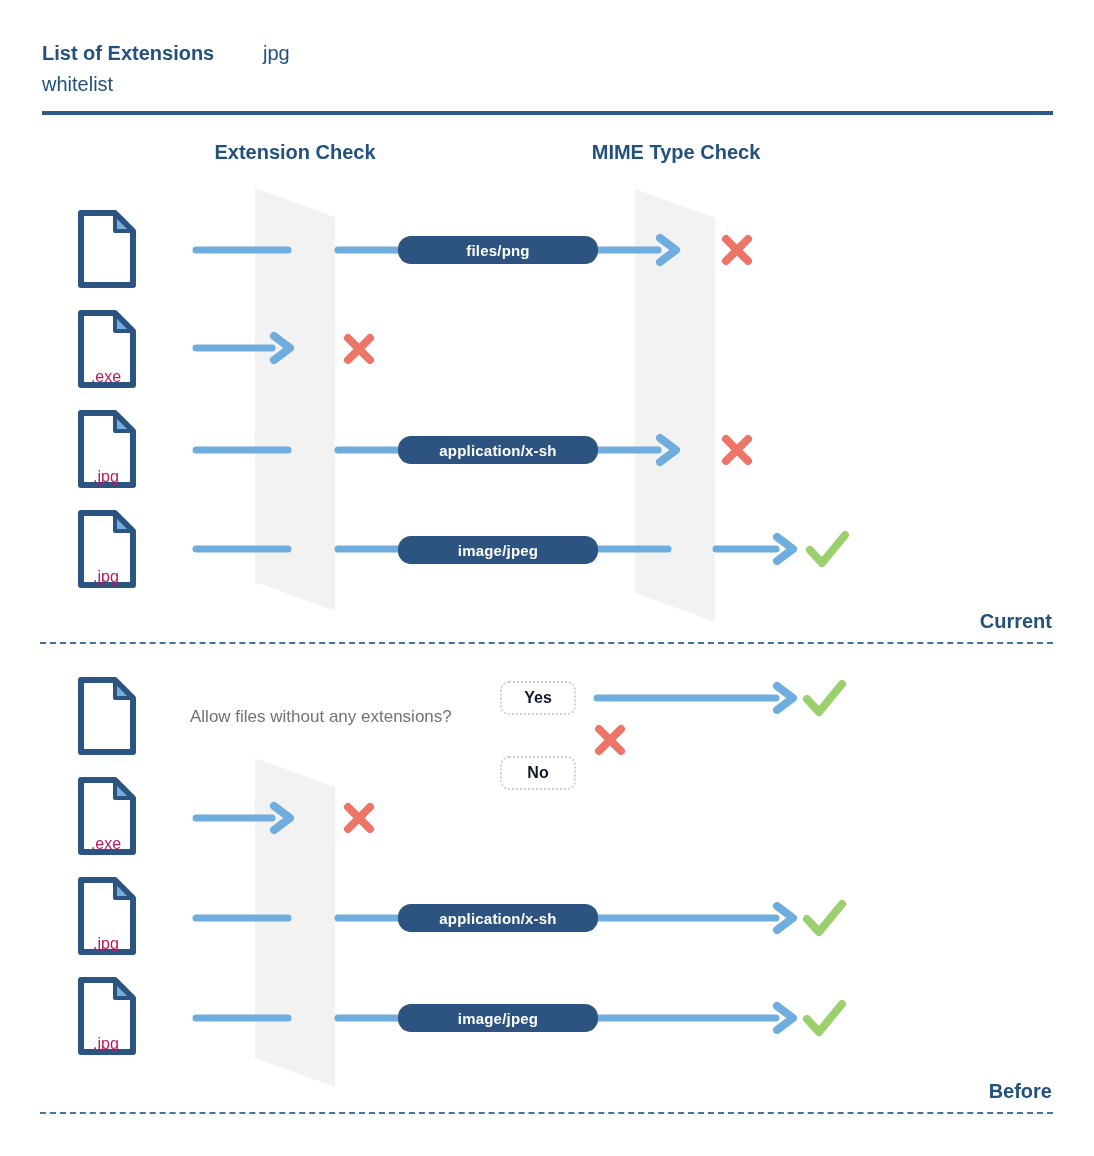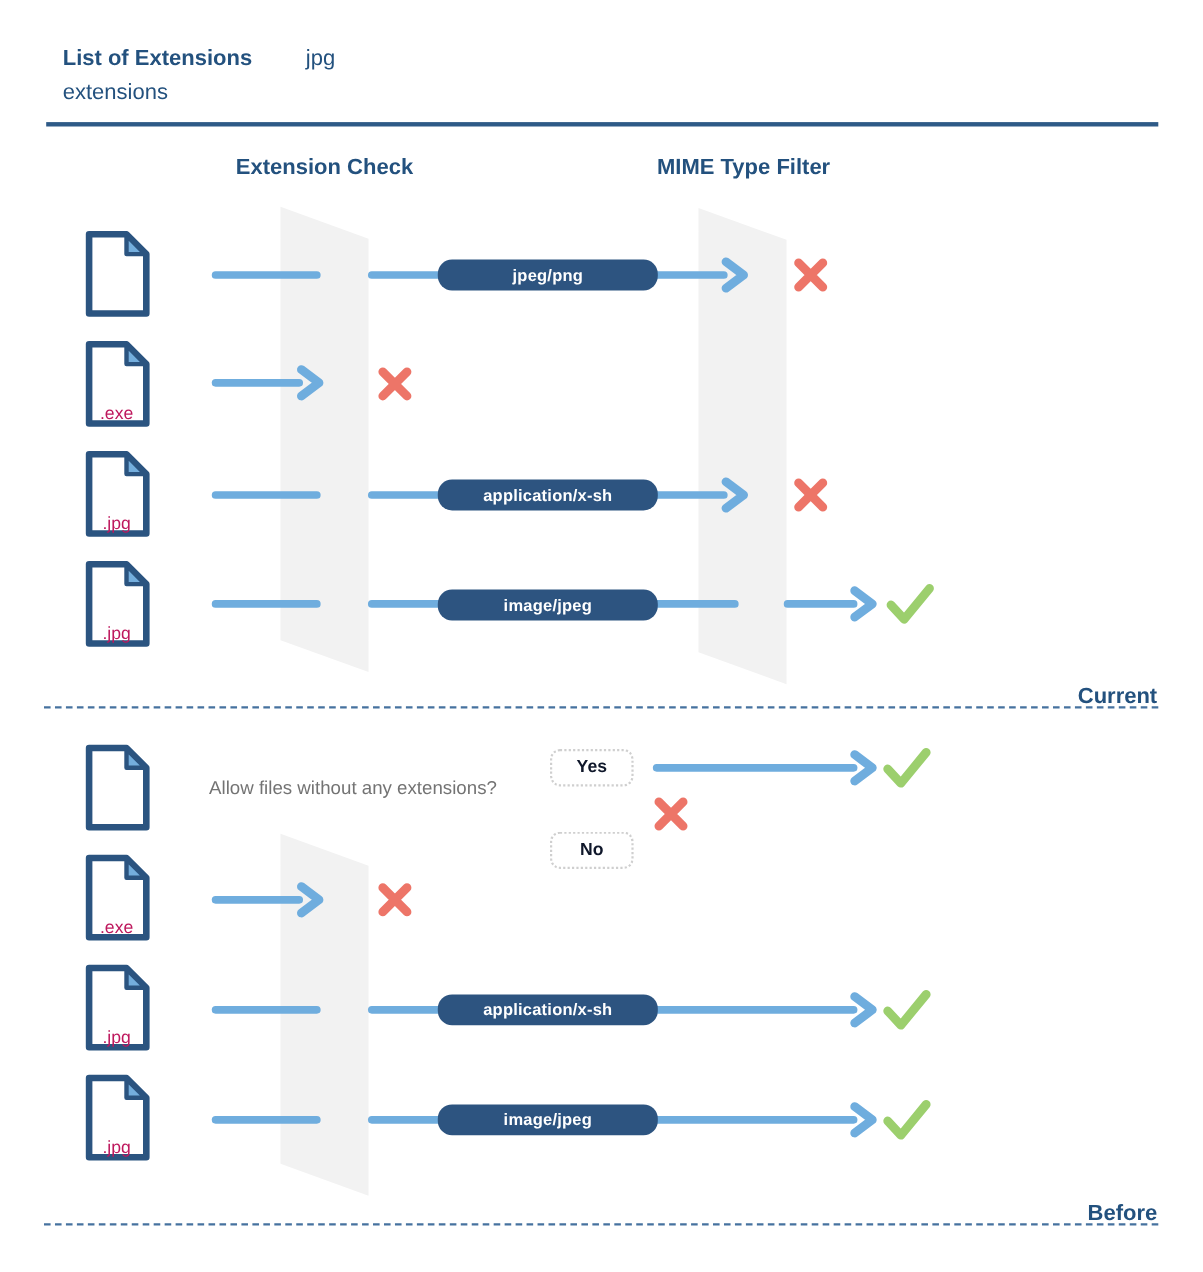--- a/index.html
+++ b/index.html
@@ -1,21 +1,21 @@
 <!DOCTYPE html>
 <html><head>
 <meta charset="utf-8">
 <style>
   html,body{margin:0;padding:0;background:#ffffff;}
   .canvas{
     position:relative;width:1094px;height:1156px;background:#ffffff;overflow:hidden;
     font-family:"Liberation Sans",sans-serif;
   }
   
-  .meta{position:absolute;left:42px;top:38px;color:#23517e;font-size:20px;line-height:31px;margin-left:15px;}
+  .meta{position:absolute;left:42px;top:38px;color:#23517e;font-size:20px;line-height:31px;}
   .meta-row{display:flex;}
   .meta-label{width:221px;font-weight:bold;}
   .meta-value{font-weight:normal;}
   .top-rule{position:absolute;left:42px;top:111px;width:1011px;height:4px;background:#2e5a87;}
   
   .col-head{position:absolute;top:141px;transform:translateX(-50%);color:#23517e;
             font-size:20px;font-weight:bold;white-space:nowrap;}
   
   .overlay{position:absolute;left:0;top:0;}
   
@@ -27,41 +27,41 @@
   .file .ext{position:absolute;left:0;right:2px;bottom:4px;text-align:center;color:#be185d;
              font-size:16px;}
   
   .question{position:absolute;left:190px;top:707px;color:#737373;font-size:17px;}
   .choice{position:absolute;left:500px;width:76px;height:34px;border:2px dotted #cfcfcf;
           border-radius:9px;background:#ffffff;color:#0f172a;font-size:16px;font-weight:600;
           display:flex;align-items:center;justify-content:center;box-sizing:border-box;}
   .choice-yes{top:681px;}
   .choice-no{top:756px;}
   
-  .section-label{position:absolute;right:42px;color:#23517e;font-size:20px;font-weight:bold;margin-top:12px;}
+  .section-label{position:absolute;right:42px;color:#23517e;font-size:20px;font-weight:bold;}
   .divider{position:absolute;left:40px;width:1013px;height:0;border-top:2px dashed #46729f;}
 </style>
 </head>
 <body>
 
 <div class="canvas">
 
   <div class="meta">
     <div class="meta-row">
       <span class="meta-label">List of Extensions</span>
       <span class="meta-value">jpg</span>
     </div>
     <div class="meta-row">
-      <span class="meta-value">extensions</span>
+      <span class="meta-value">whitelist</span>
     </div>
   </div>
   <div class="top-rule"></div>
 
   <div class="col-head" style="left:295px;">Extension Check</div>
-  <div class="col-head" style="left:676px;">MIME Type Filter</div>
+  <div class="col-head" style="left:676px;">MIME Type Check</div>
 
   <svg class="overlay" width="1094" height="1156" viewBox="0 0 1094 1156">
 
     <polygon points="255,188 335,217 335,611 255,582" fill="#f2f2f2"></polygon>
     <polygon points="635,189 715,218 715,622 635,593" fill="#f2f2f2"></polygon>
     <polygon points="255,758 335,787 335,1087 255,1058" fill="#f2f2f2"></polygon>
 
     <path d="M196,250 H288" stroke="#6fadde" stroke-width="7" stroke-linecap="round" fill="none"></path>
     <path d="M338,250 H658" stroke="#6fadde" stroke-width="7" stroke-linecap="round" fill="none"></path>
     <path d="M660,238 L676,250 L660,262" stroke="#6fadde" stroke-width="8" stroke-linecap="round" stroke-linejoin="round" fill="none"></path>
@@ -95,21 +95,21 @@
     <path d="M338,918 H776" stroke="#6fadde" stroke-width="7" stroke-linecap="round" fill="none"></path>
     <path d="M777,906 L793,918 L777,930" stroke="#6fadde" stroke-width="8" stroke-linecap="round" stroke-linejoin="round" fill="none"></path>
     <path d="M807,919 L819,932 L842,904" stroke="#9ccf6d" stroke-width="8" stroke-linecap="round" stroke-linejoin="round" fill="none"></path>
 
     <path d="M196,1018 H288" stroke="#6fadde" stroke-width="7" stroke-linecap="round" fill="none"></path>
     <path d="M338,1018 H776" stroke="#6fadde" stroke-width="7" stroke-linecap="round" fill="none"></path>
     <path d="M777,1006 L793,1018 L777,1030" stroke="#6fadde" stroke-width="8" stroke-linecap="round" stroke-linejoin="round" fill="none"></path>
     <path d="M807,1019 L819,1032 L842,1004" stroke="#9ccf6d" stroke-width="8" stroke-linecap="round" stroke-linejoin="round" fill="none"></path>
   </svg>
 
-  <div class="pill" style="left:398px;top:236px;">jpeg/png</div>
+  <div class="pill" style="left:398px;top:236px;">files/png</div>
   <div class="pill" style="left:398px;top:436px;">application/x-sh</div>
   <div class="pill" style="left:398px;top:536px;">image/jpeg</div>
   <div class="pill" style="left:398px;top:904px;">application/x-sh</div>
   <div class="pill" style="left:398px;top:1004px;">image/jpeg</div>
 
   <div class="file" style="left:76px;top:208px;">
     <svg width="62" height="82" viewBox="0 0 62 82">
       <path d="M5 5 H39 L57 23 V77 H5 Z" fill="#ffffff" stroke="#2b5480" stroke-width="6" stroke-linejoin="round"></path>
       <path d="M39 6 V23 H56 Z" fill="#74aedd" stroke="#2b5480" stroke-width="4" stroke-linejoin="round"></path>
     </svg>

